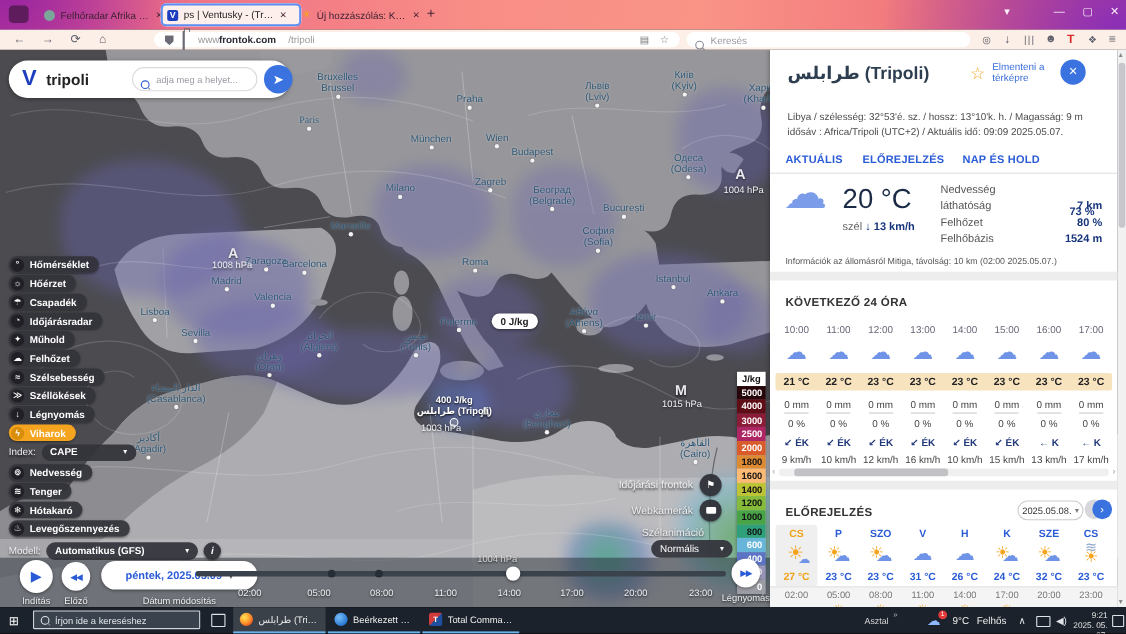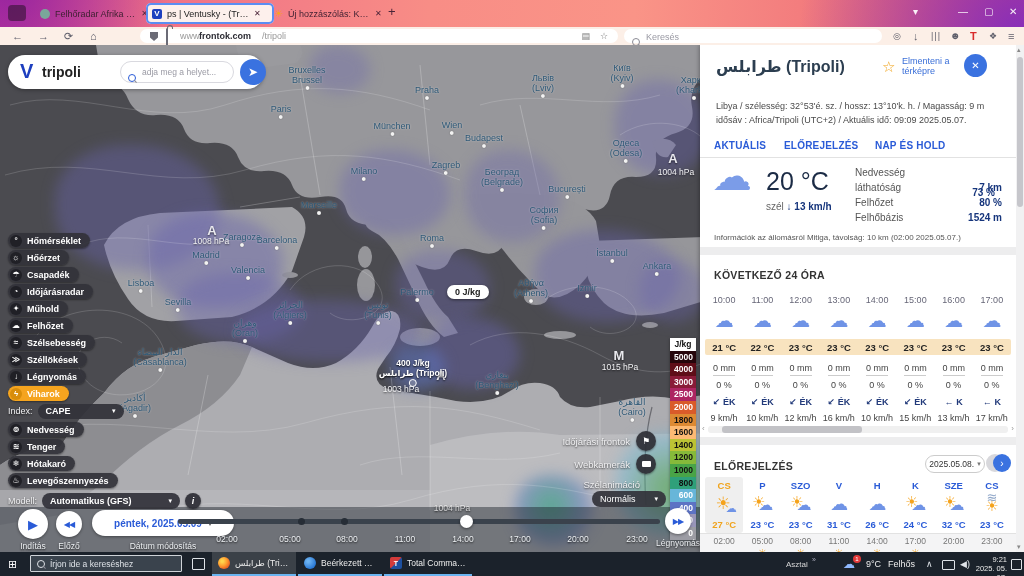--- a/index.html
+++ b/index.html
@@ -216,21 +216,21 @@
           <path d="M470,300 C510,278 560,288 600,310 S670,330 704,318"></path>
           <path d="M545,255 C570,235 615,238 632,260 C649,282 610,298 590,282"></path>
           <path d="M620,90 C650,70 690,78 704,95"></path>
           <path d="M480,60 C540,42 600,68 660,50"></path>
           <path d="M80,200 C130,180 180,210 230,195"></path>
           <path d="M360,420 C420,400 490,425 560,408"></path>
         </g>
       </svg>
       <div class="abs" style="left:0;top:462px;width:1024px;height:45px;background:rgba(24,30,40,.45);"></div>
 
-      <div class="cl" style="left: 281px; top: 59px; white-space: pre-line;">Paris</div>
+      <div class="cl" style="left: 281px; top: 59px; white-space: pre-line; font-family: Liberation Serif, serif;">Paris</div>
       <div class="cl" style="left: 307px; top: 20px; white-space: pre-line;">Bruxelles
 Brussel</div>
       <div class="cl" style="left: 427px; top: 40px; white-space: pre-line;">Praha</div>
       <div class="cl" style="left: 392px; top: 76px; white-space: pre-line;">München</div>
       <div class="cl" style="left: 452px; top: 75px; white-space: pre-line;">Wien</div>
       <div class="cl" style="left: 484px; top: 88px; white-space: pre-line;">Budapest</div>
       <div class="cl" style="left: 543px; top: 28px; white-space: pre-line;">Львів
 (Lviv)</div>
       <div class="cl" style="left: 622px; top: 18px; white-space: pre-line;">Київ
 (Kyiv)</div>

